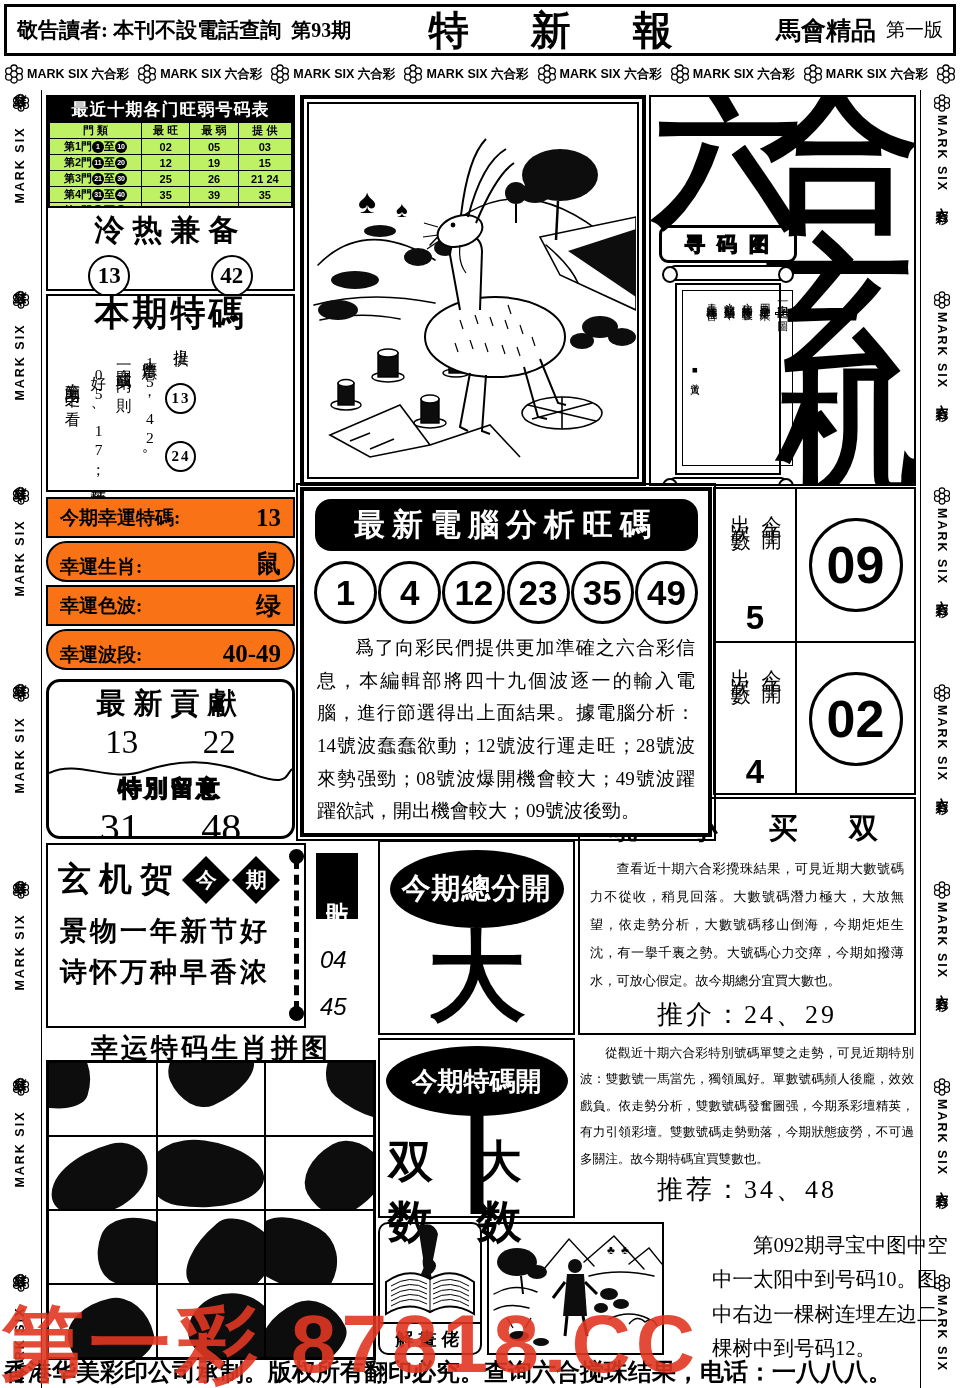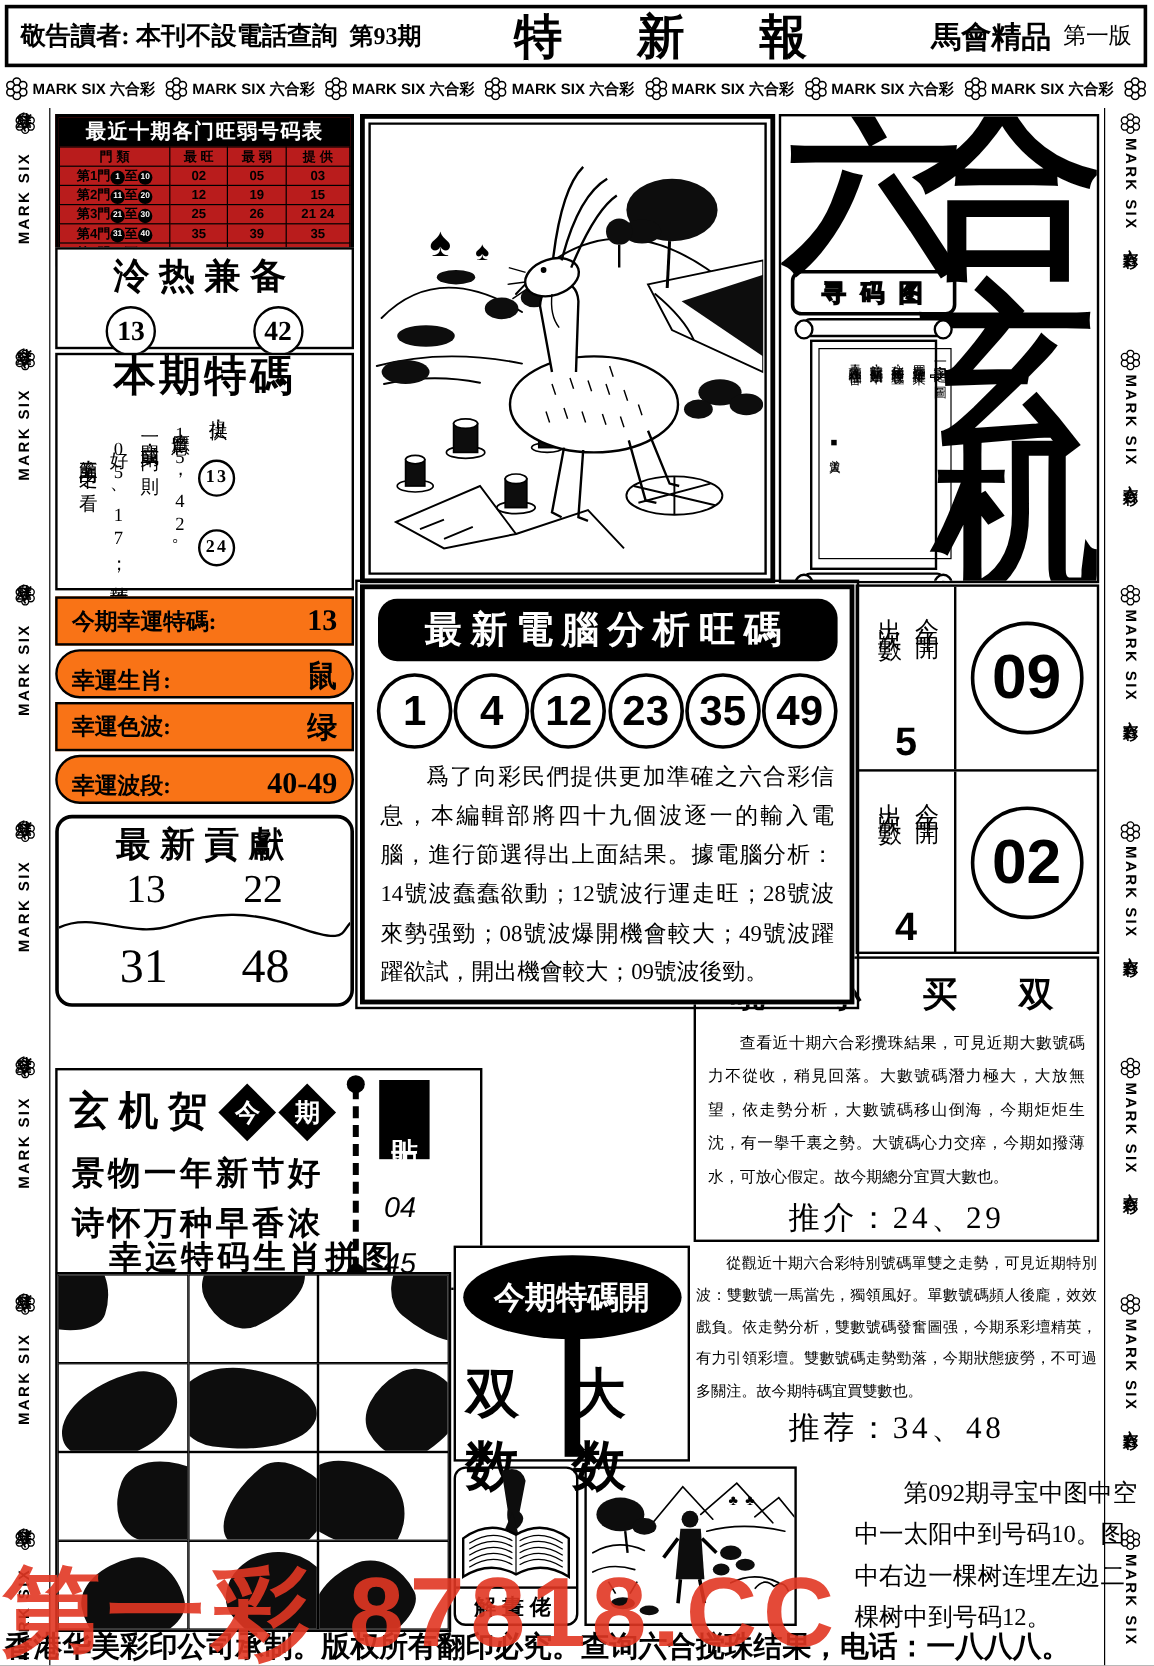--- a/index.html
+++ b/index.html
@@ -28,21 +28,21 @@
   .rail{top:90px;width:42px;height:1298px;display:flex;flex-direction:column;align-items:center;
         justify-content:space-between;padding:4px 0;}
   #rail-l{left:0;border-right:1px solid #000;}
   #rail-r{left:920px;border-left:1px solid #000;}
   .rail-item{display:flex;flex-direction:column;align-items:center;gap:3px;}
   .rail-text{writing-mode:vertical-rl;font-family:"Liberation Sans",sans-serif;font-weight:bold;
              font-size:12.5px;letter-spacing:2px;white-space:nowrap;}
   #rail-l .rail-text{transform:rotate(180deg);}
 
   
-  #hot{left:46px;top:95px;width:249px;border:3px solid #000;background:#b91c1c;}
+  #hot{left:46px;top:95px;width:249px;border:3px solid #000;background:#bef264;}
   .hot-title{background:#000;color:#fff;text-align:center;font-weight:bold;font-size:17px;height:24px;
              line-height:24px;letter-spacing:1px;}
   #hot table{width:100%;border-collapse:collapse;}
   #hot th,#hot td{border:1px solid #000;text-align:center;font-size:11px;font-weight:bold;height:13px;
                   padding:0;font-family:"Liberation Sans",sans-serif;}
   .dc{display:inline-block;width:12px;height:12px;line-height:12px;border-radius:50%;background:#000;
       color:#fff;font-size:7px;vertical-align:1px;}
 
   
   #coldhot{left:46px;top:206px;width:249px;height:85px;text-align:center;}
@@ -75,21 +75,21 @@
   
   #contrib{left:46px;top:679px;width:249px;height:160px;border:3px solid #000;border-radius:14px;
            text-align:center;overflow:hidden;}
   .co-title{font-size:29px;font-weight:bold;letter-spacing:8px;margin-top:2px;}
   .co-pair{display:flex;justify-content:space-around;font-size:33px;padding:0 24px;}
   .co-note{font-size:23px;font-weight:bold;letter-spacing:3px;color:#fff;-webkit-text-stroke:1.4px #000;
            text-shadow:0 0 1px #000;margin-top:-8px;}
   .co-pair2{display:flex;justify-content:space-around;font-size:40px;padding:0 20px;}
 
   
-  #greet{left:46px;top:843px;width:356px;height:185px;margin-top:47px;}
+  #greet{left:46px;top:843px;width:260px;height:185px;}
   .g-titlerow{position:absolute;left:10px;top:12px;display:flex;align-items:center;}
   .g-pre{font-size:33px;font-weight:bold;letter-spacing:8px;}
   .dia{width:34px;height:34px;background:#000;transform:rotate(45deg);display:flex;align-items:center;
        justify-content:center;margin:0 8px;}
   .dia span{transform:rotate(-45deg);color:#fff;font-size:21px;font-weight:bold;}
   .g-poem{position:absolute;left:12px;top:66px;font-size:27px;font-weight:bold;line-height:1.5;letter-spacing:3px;}
   .g-dash{position:absolute;left:246px;top:14px;height:152px;border-left:5px dashed #000;}
   .g-dash::before,.g-dash::after{content:"";position:absolute;left:-10px;width:15px;height:15px;border-radius:50%;background:#000;}
   .g-dash::before{top:-10px;}  .g-dash::after{bottom:-10px;}
   .g-tip{position:absolute;left:268px;top:8px;width:42px;height:66px;background:#000;color:#fff;
@@ -453,20 +453,21 @@
 
   <div id="contrib" class="abs">
     <div class="co-title">最新貢獻</div>
     <div class="co-pair">
       <span>13</span>
         <span>22</span>
     </div>
     <svg width="243" height="20" viewBox="0 0 243 20">
       <path d="M0,12 C30,-2 60,22 95,10 S160,-2 200,12 S235,16 243,8" fill="none" stroke="#000" stroke-width="2"></path>
     </svg>
+    <div class="co-note">特別留意</div>
     <div class="co-pair2">
       <span>31</span>
         <span>48</span>
     </div>
   </div>
 
   <div id="greet" class="abs bx">
     <div class="g-titlerow">
       <span class="g-pre">玄机贺</span>
       <span class="dia">
@@ -632,20 +633,24 @@
         </div>
     </div>
   </div>
 
   <div id="roar" class="abs bx">
     <div class="ro-title">吼 小 买 双</div>
     <div class="ro-body">查看近十期六合彩攪珠結果，可見近期大數號碼力不從收，稍見回落。大數號碼潛力極大，大放無望，依走勢分析，大數號碼移山倒海，今期炬炬生沈，有一擧千裏之勢。大號碼心力交瘁，今期如撥薄水，可放心假定。故今期總分宜買大數也。</div>
     <div class="ro-rec">推介：24、29</div>
   </div>
 
+  <div id="total" class="abs bx">
+    <div class="ellipse to-ell">今期總分開</div>
+    <div class="to-char">大</div>
+  </div>
 
   <div id="spec" class="abs bx">
     <div class="spe-stem"></div>
     <div class="ellipse spe-ell">今期特碼開</div>
     <div class="spe-row">
       <span>双数</span>
       <span>大数</span>
     </div>
   </div>
 

